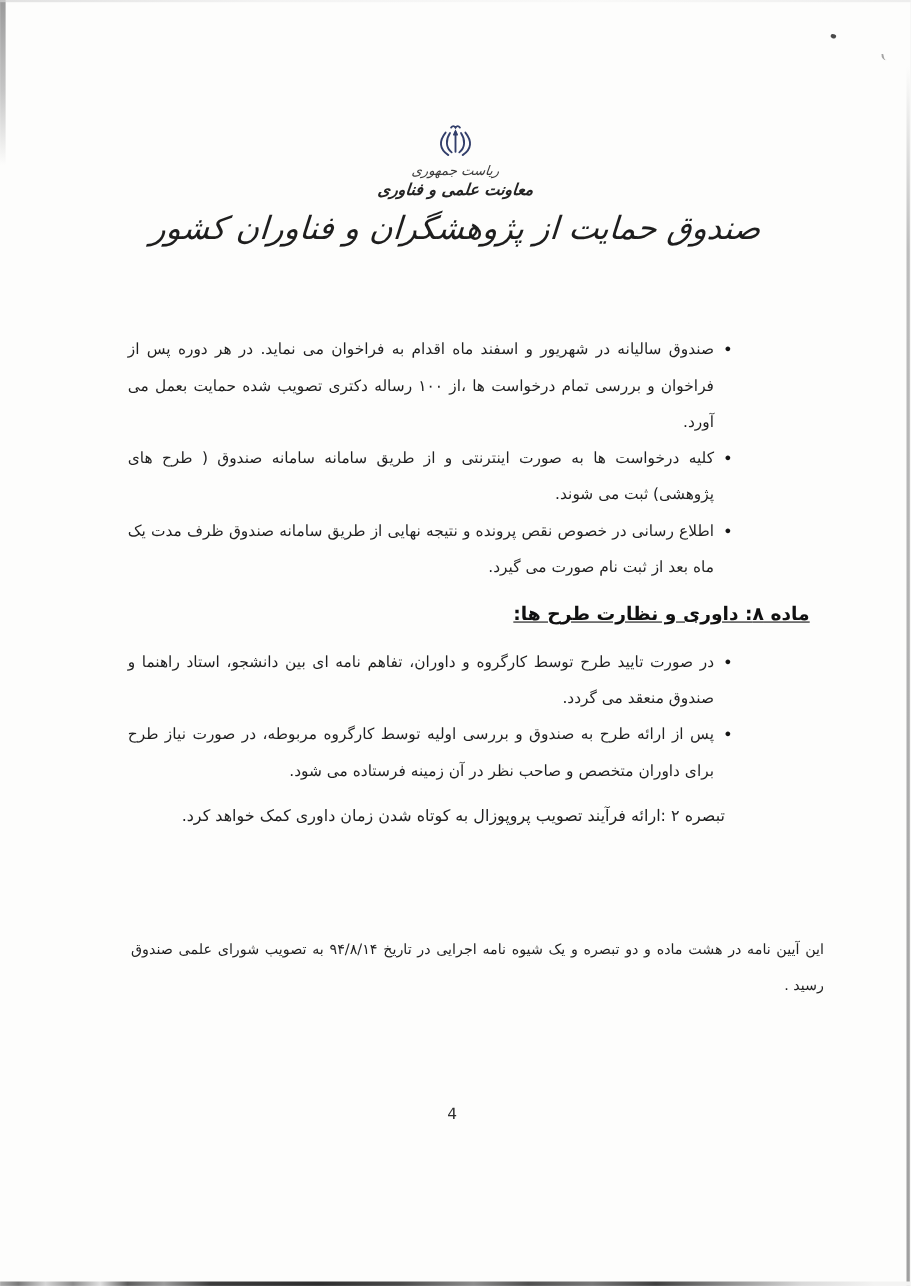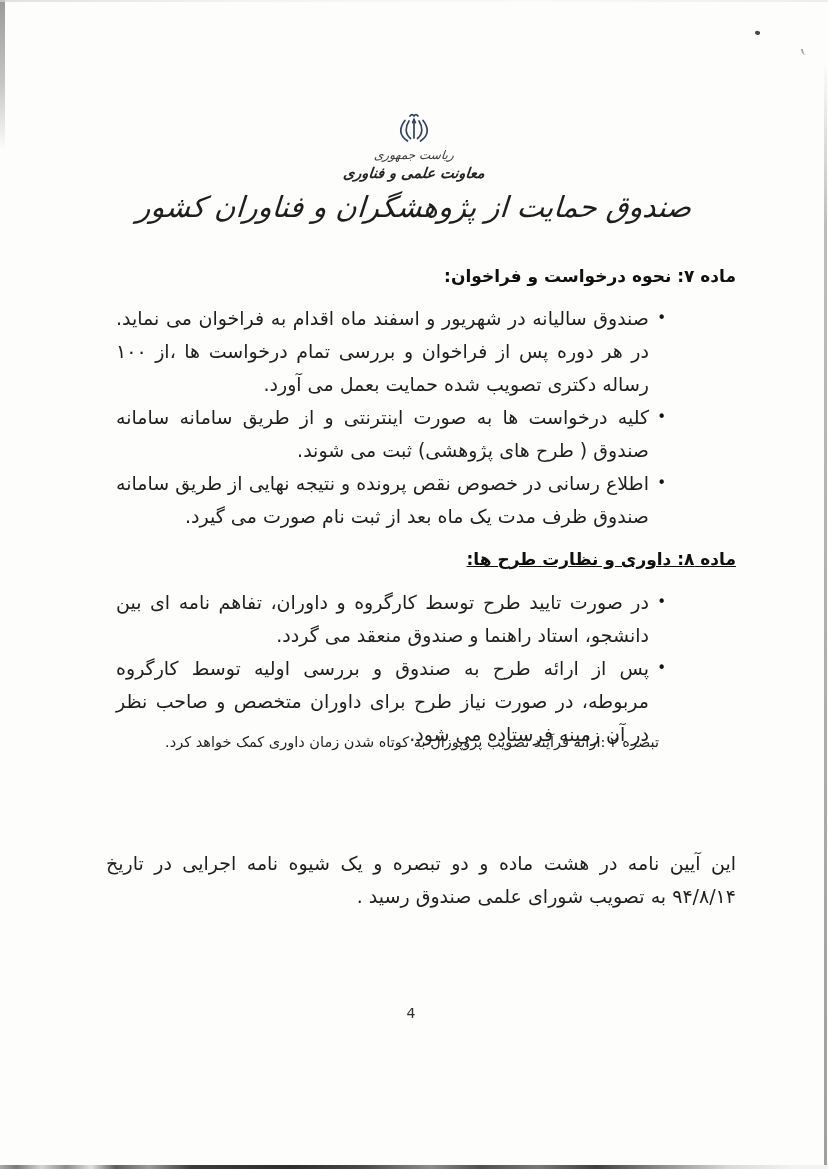--- a/index.html
+++ b/index.html
@@ -37,27 +37,27 @@
   
   h2.article{position:absolute;right:92px;margin:0;font-size:17px;font-weight:bold;color:#101010;}
   #h7{top:266px;}
   #h8{top:549px;text-decoration:underline;}
 
   ul.blist{position:absolute;right:160px;width:552px;margin:0;padding:0;list-style:none;}
   #list1{top:302px;}
   #list2{top:586px;}
   #list3{top:774px;}
   .blist li{position:relative;padding-right:19px;margin:0;
-    font-size:19px;line-height:33px;text-align:justify;}
+    font-size:14px;line-height:33px;text-align:justify;}
   .blist li::before{content:"\2022";position:absolute;right:2px;top:0;font-size:15px;color:#141414;}
 
   .note{position:absolute;top:729px;right:100px;width:632px;margin:0;
     font-size:14.5px;line-height:26px;text-align:center;}
-  .closing{position:absolute;top:847px;right:92px;width:630px;margin:0;
-    font-size:19px;line-height:33px;text-align:justify;}
+  .closing{position:absolute;top:847px;right:79px;width:630px;margin:0;
+    font-size:13px;line-height:33px;text-align:justify;}
   .pagenum{position:absolute;top:1005px;left:400px;width:22px;text-align:center;
     font-size:14px;color:#2e2e2e;direction:ltr;}
 </style>
 </head>
 <body>
 
 <div class="page">
 
   <div class="scan-left"></div>
   <div class="scan-top"></div>
@@ -76,21 +76,20 @@
         <path d="M9 8.5 c-6 7.5 -6 15 2.5 20.5"></path>
         <path d="M23 9 c4 6 4 13 -1.5 17.5"></path>
         <path d="M27 8.5 c6 7.5 6 15 -2.5 20.5"></path>
       </g>
     </svg>
     <div class="lh1">ریاست جمهوری</div>
     <div class="lh2">معاونت علمی و فناوری</div>
     <div class="org">صندوق حمایت از پژوهشگران و فناوران کشور</div>
   </header>
 
-  <h2 class="article" id="h7">ماده ۷: نحوه درخواست و فراخوان:</h2>
 
   <ul class="blist" id="list1">
     <li>صندوق سالیانه در شهریور و اسفند ماه اقدام به فراخوان می نماید. در هر دوره پس از فراخوان و بررسی تمام درخواست ها ،از ۱۰۰ رساله دکتری تصویب شده حمایت بعمل می آورد.</li>
     <li>کلیه درخواست ها به صورت اینترنتی و از طریق سامانه سامانه صندوق ( طرح های پژوهشی) ثبت می شوند.</li>
     <li>اطلاع رسانی در خصوص نقص پرونده و نتیجه نهایی از طریق سامانه صندوق ظرف مدت یک ماه بعد از ثبت نام صورت می گیرد.</li>
   </ul>
 
   <h2 class="article" id="h8">ماده ۸: داوری و نظارت طرح ها:</h2>
 
   <ul class="blist" id="list2">

